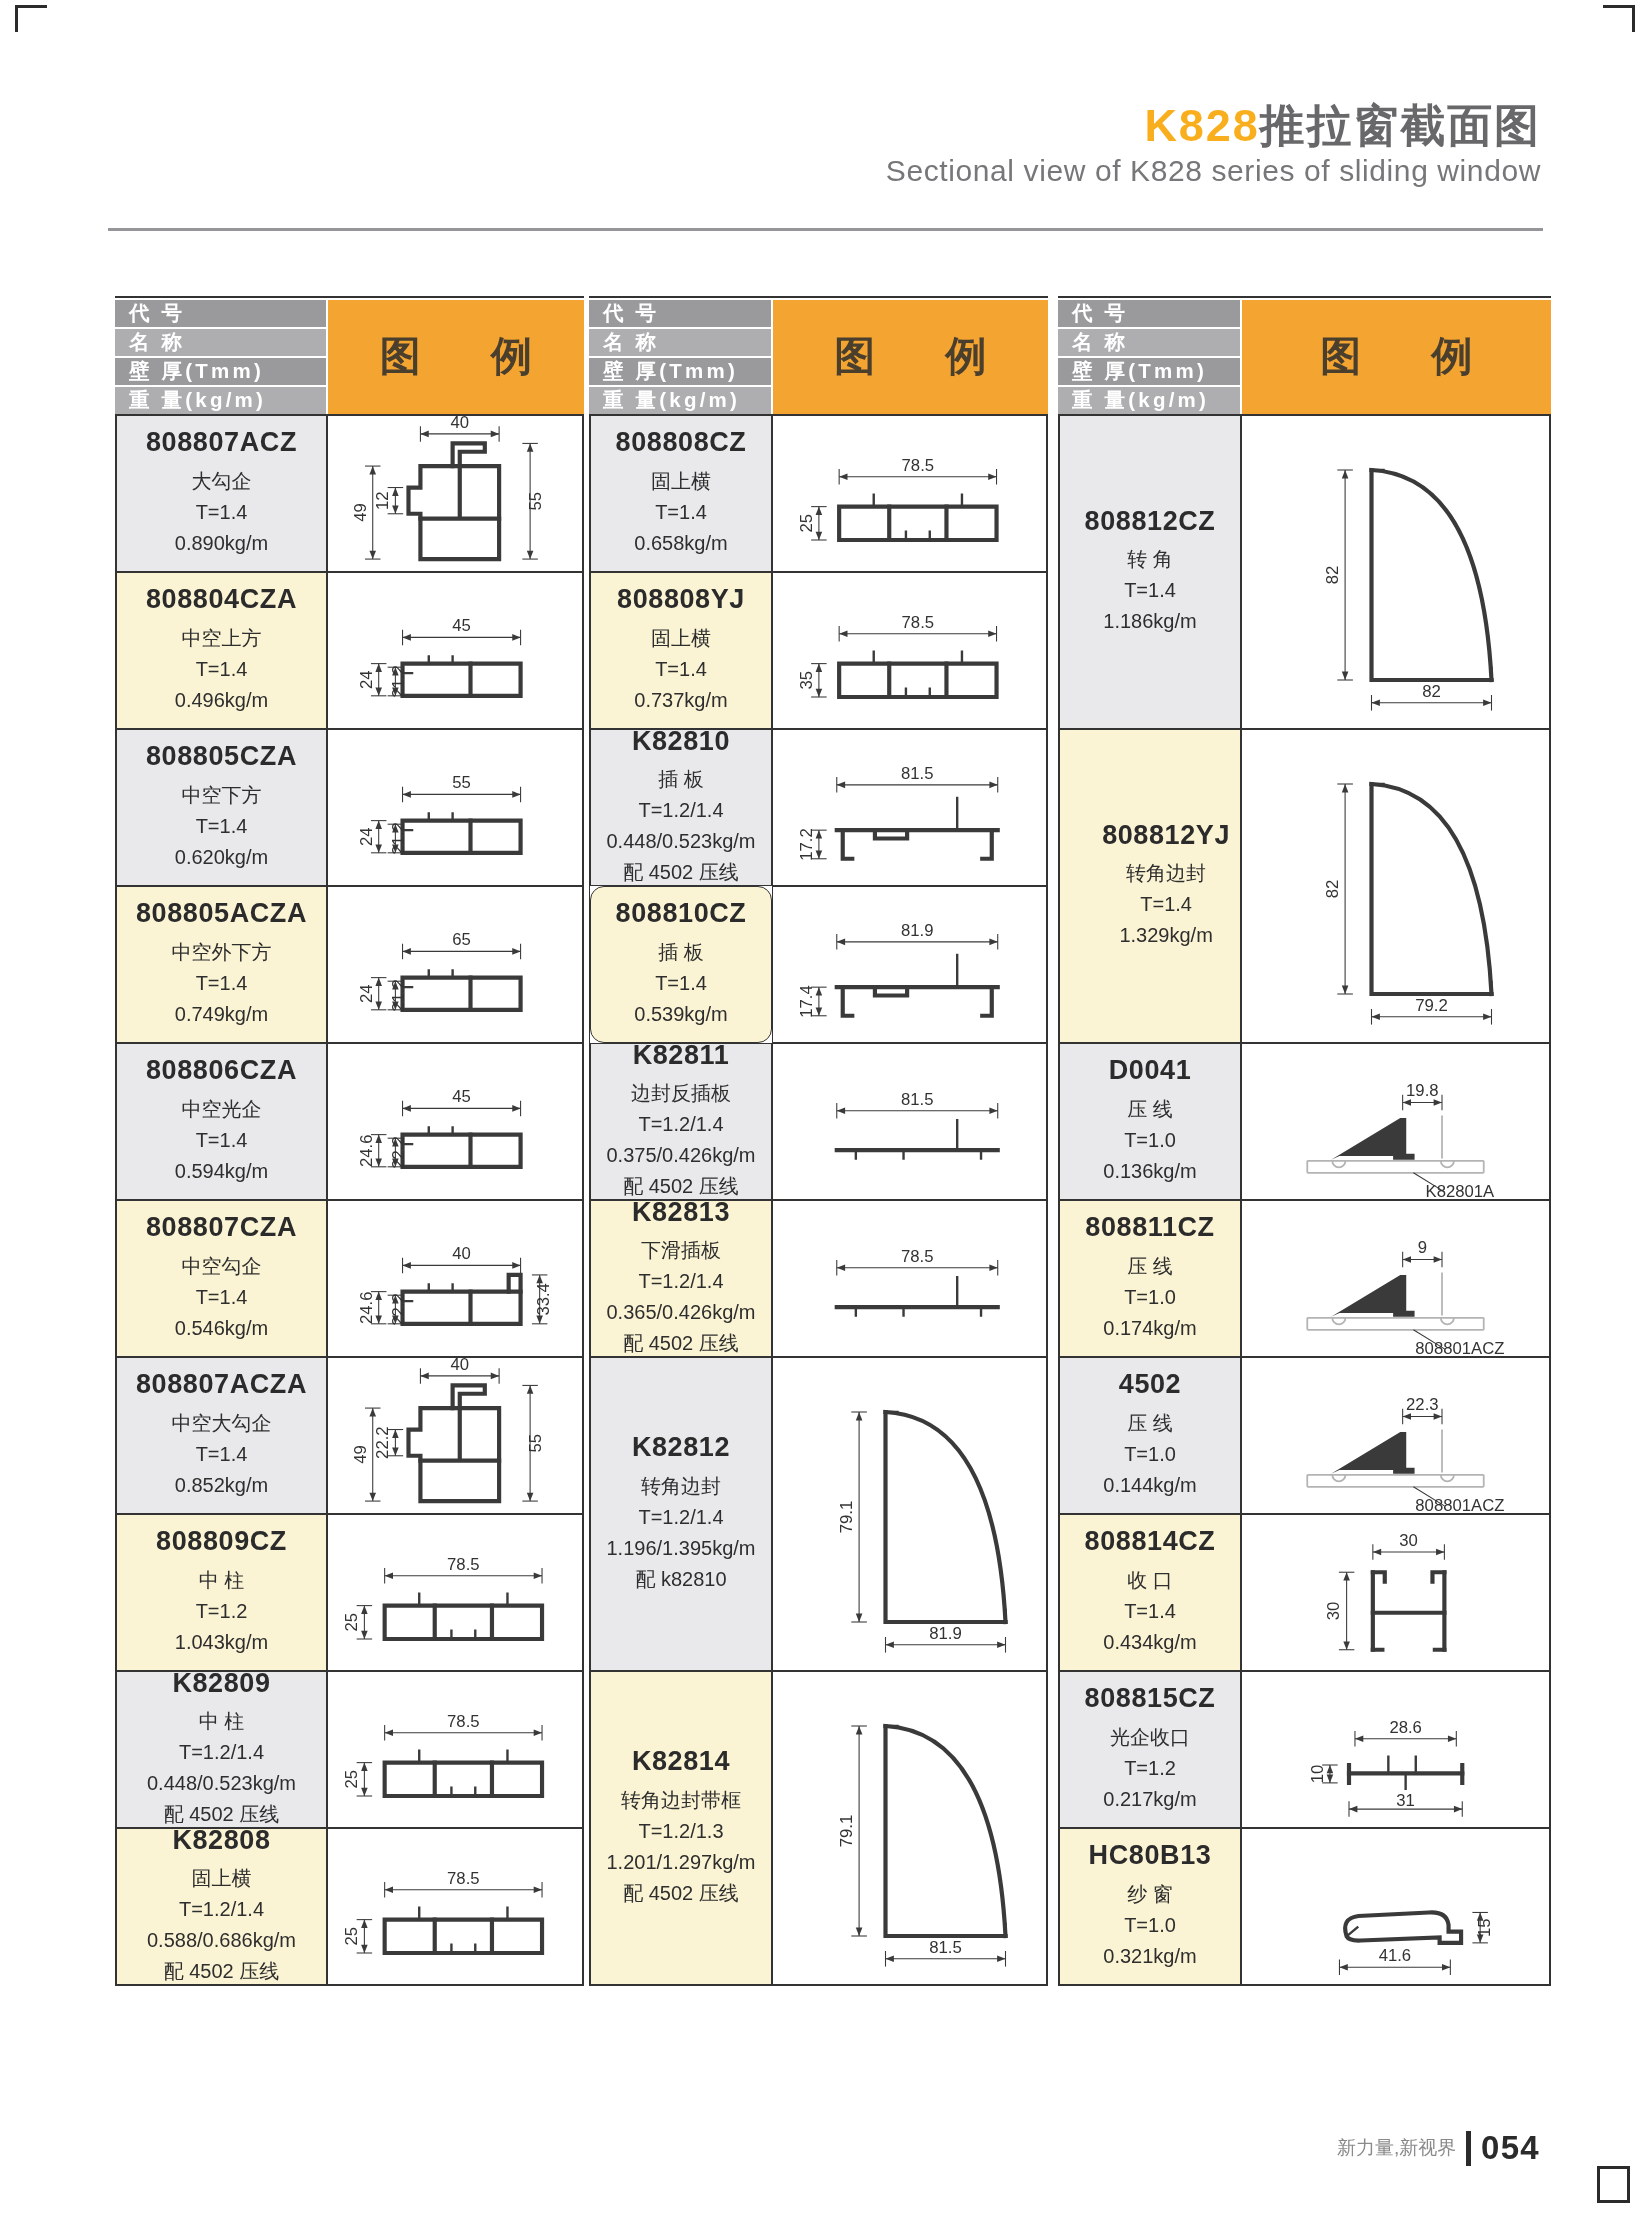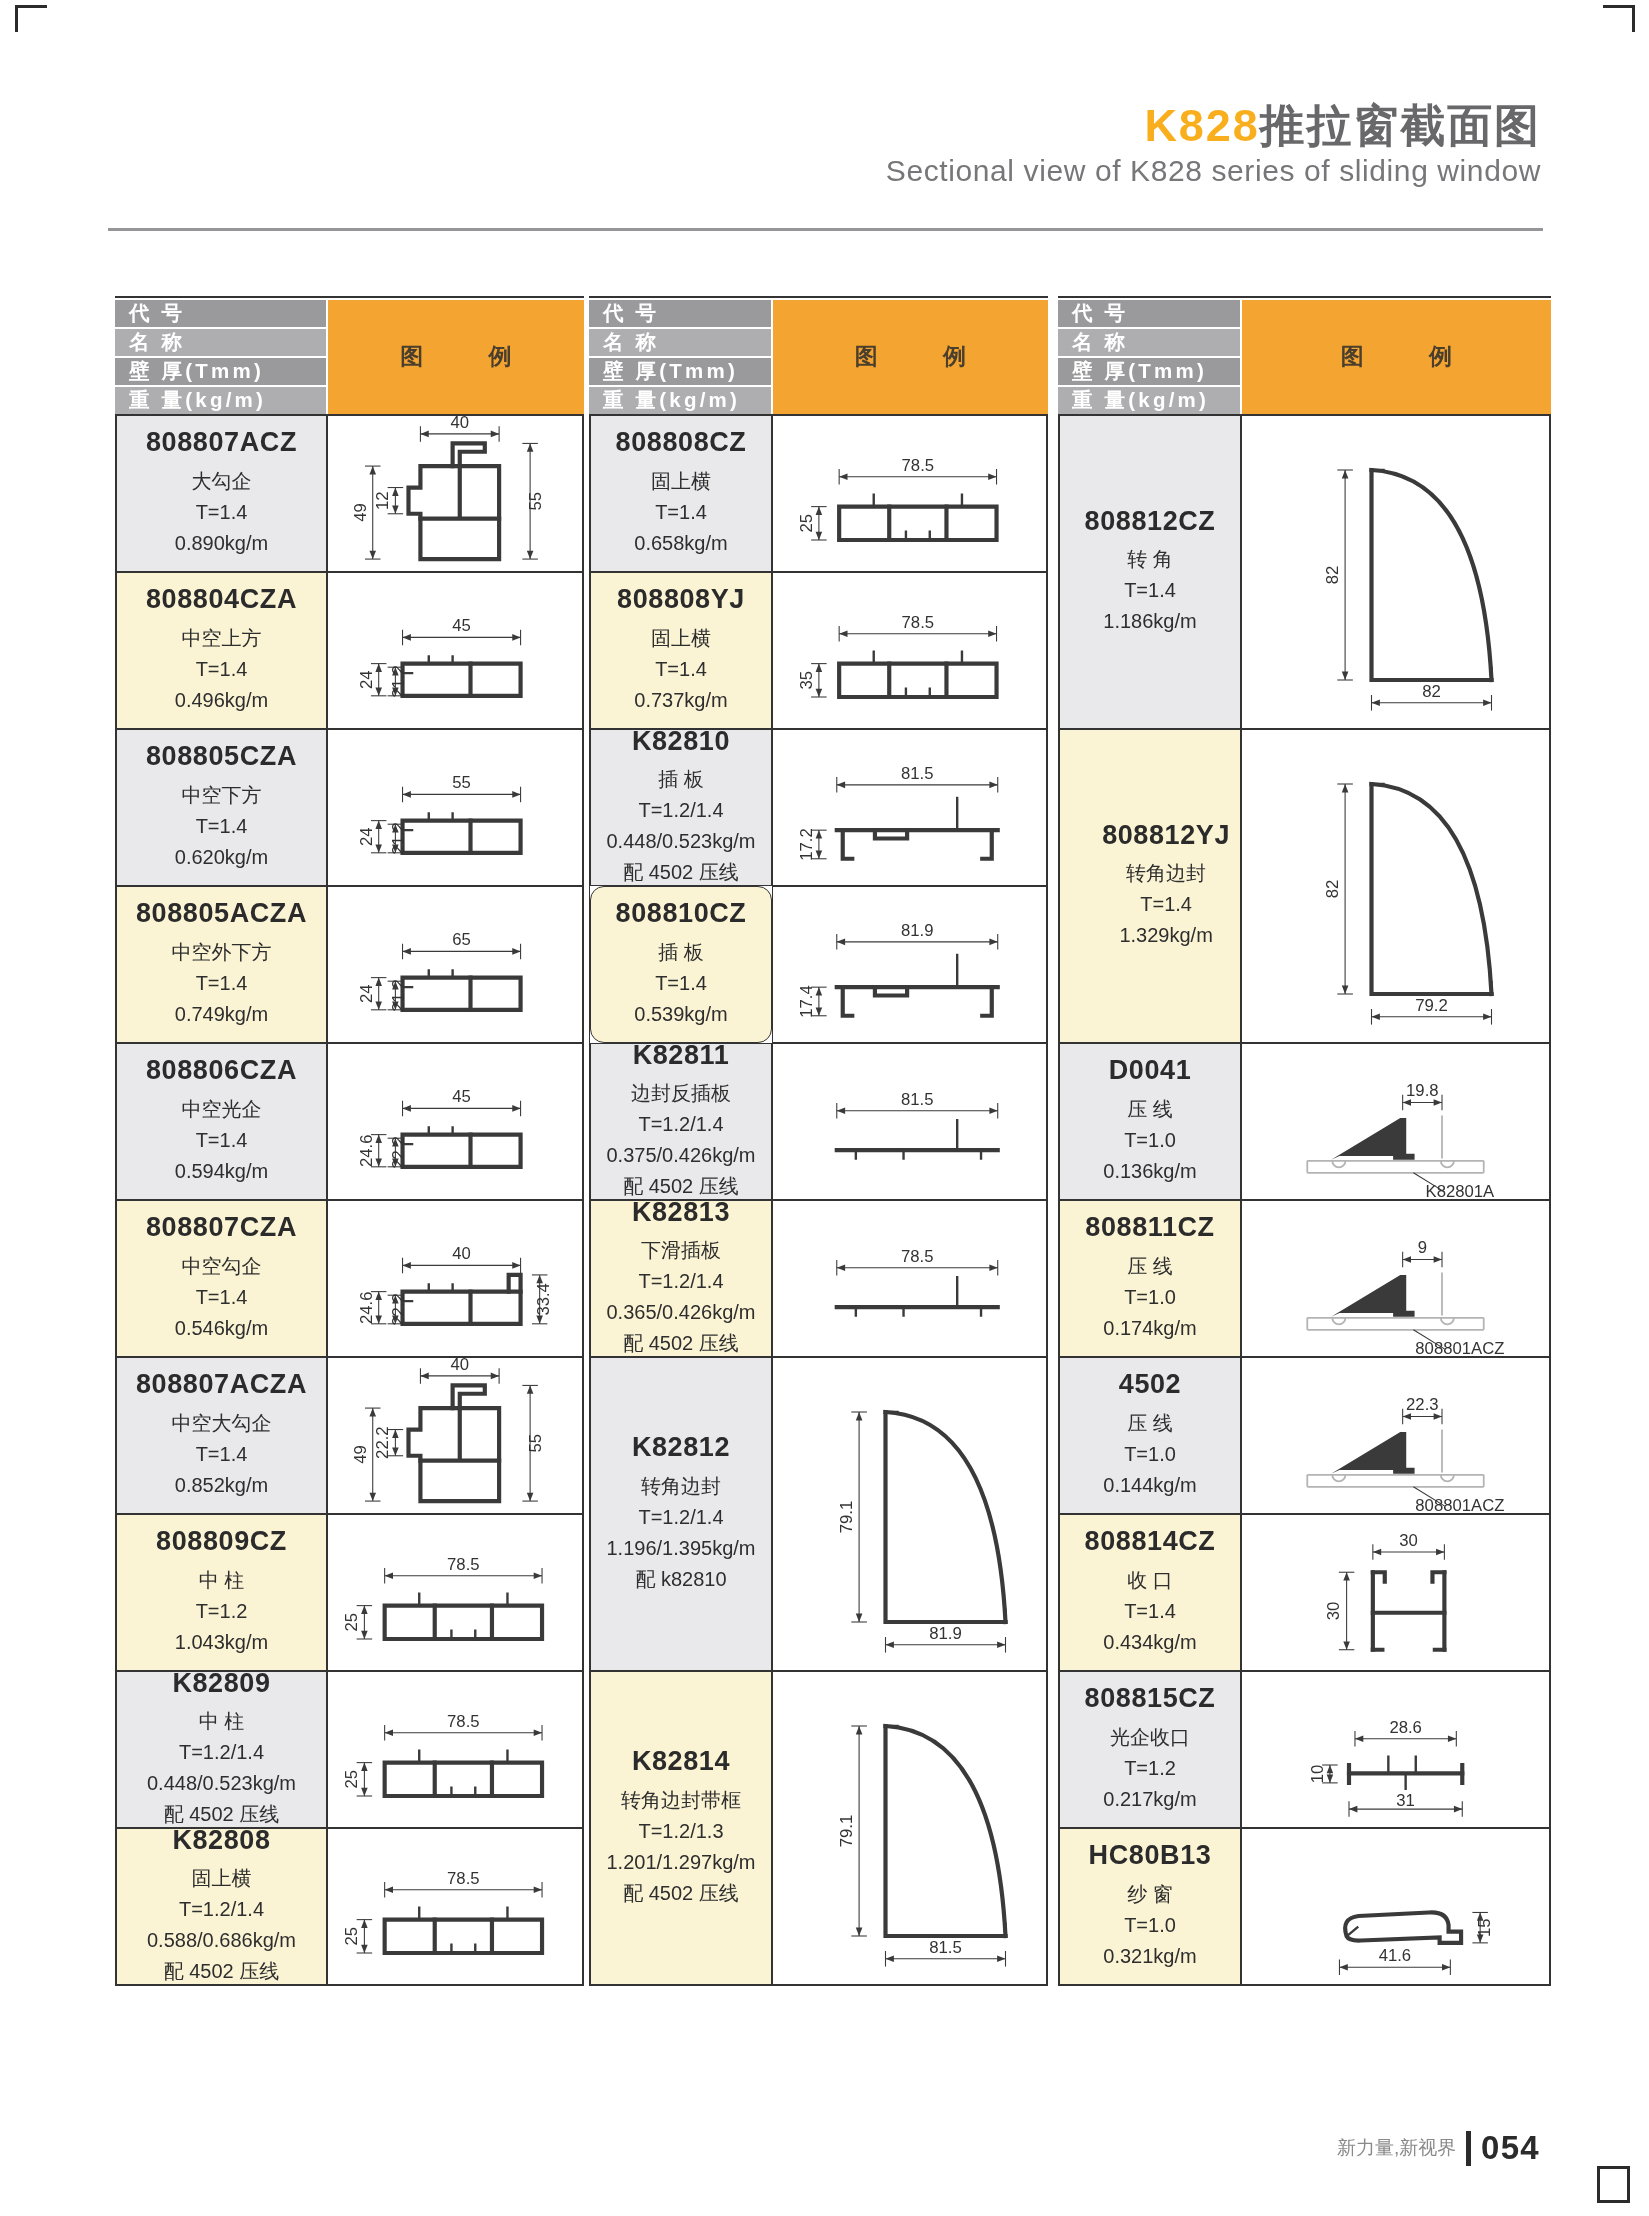--- a/index.html
+++ b/index.html
@@ -21,21 +21,21 @@
   .subtitle{font-size:30px;color:#77777a;margin-top:5.1px;letter-spacing:0.6px;}
   .rule{position:absolute;top:228px;left:108px;width:1435px;height:2.6px;background:#96969a;}
 
   
   .group{position:absolute;top:296px;}
   .ghead{display:grid;grid-template-rows:repeat(4,27px);gap:1.9px;border-top:2.6px solid #333;padding-top:1.9px;}
   .band{color:#fff;font-weight:bold;font-size:20.5px;display:flex;align-items:center;
         padding-left:14px;letter-spacing:3.2px;}
   .band.dk{background:#9a9a9c;}
   .band.lt{background:#aeaeb0;}
-  .legend{grid-column:2;grid-row:1/5;background:#F4A431;color:#4a3e2d;font-size:23px;font-weight:bold;
+  .legend{grid-column:2;grid-row:1/5;background:#F4A431;color:#4a3e2d;font-size:41px;font-weight:bold;
           display:flex;align-items:center;justify-content:center;letter-spacing:29.4px;text-indent:29.4px;}
   .gbody{display:grid;grid-auto-rows:157px;border:1.3px solid #333;}
   .lcell{border:1px solid #333;display:flex;flex-direction:column;justify-content:center;
          align-items:center;text-align:center;padding:5.1px 3.8px;}
   .lcell.gray{background:#E9E9EB;}
   .lcell.cream{background:#FBF4D4;}
   .dcell{border:1px solid #333;background:#fff;display:flex;align-items:center;justify-content:center;}
   .code{font-size:27px;font-weight:bold;color:#2b2b2b;margin-bottom:7.7px;letter-spacing:0.6px;}
   .ln{font-size:20px;color:#2e2e2e;line-height:1.55;}
 

